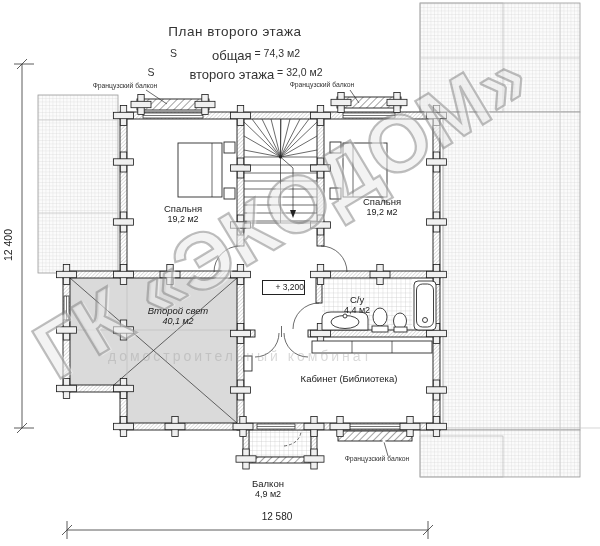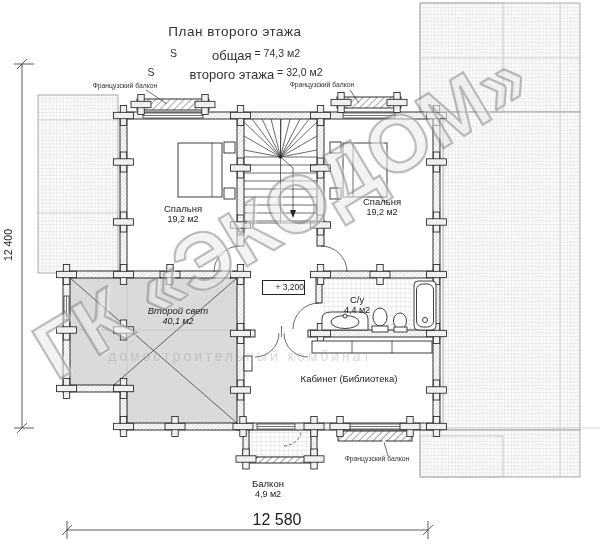--- a/index.html
+++ b/index.html
@@ -317,15 +317,15 @@
   <div class="room-name">Кабинет (Библиотека)</div>
 </div>
 <div class="lbl bg-white" style="left:238px;top:438px;width:60px;">
   <div class="room-name">Балкон</div>
   <div class="room-area">4,9 м2</div>
 </div>
 
 <div class="elev" style="left:262px;top:280px;width:41px;height:13px;line-height:13px;">+ 3,200</div>
 
 <div class="dim-txt" style="left:-22px;top:239px;width:60px;transform:rotate(-90deg);">12 400</div>
-<div class="dim-txt" style="left:242px;top:511px;width:70px;font-size:16px;">12 580</div>
+<div class="dim-txt" style="left:242px;top:511px;width:70px;font-size:10px;">12 580</div>
 
 </div>
 
 </body></html>

